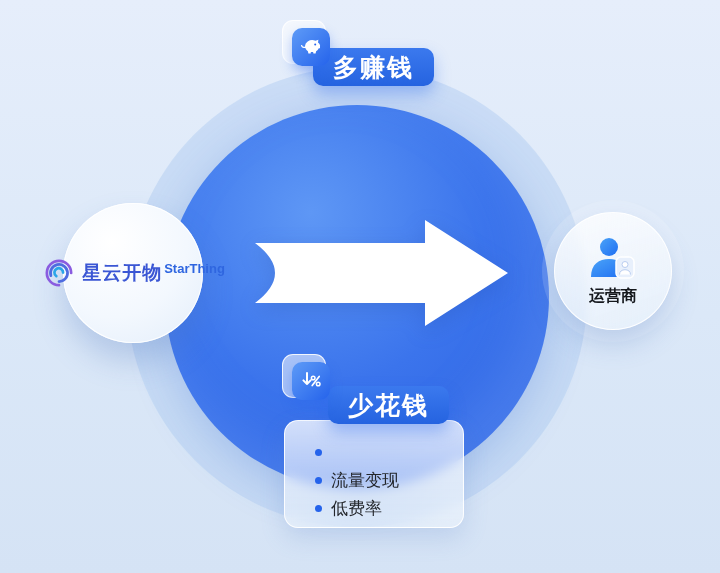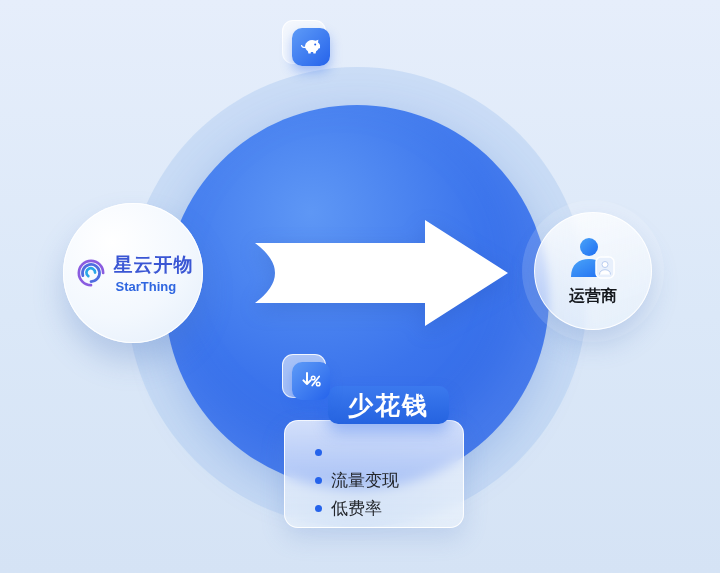--- a/index.html
+++ b/index.html
@@ -15,26 +15,26 @@
 
   
   .arrow{position:absolute;left:245px;top:200px;filter:drop-shadow(0 6px 10px rgba(40,80,170,0.25));}
 
   
   .node-left{position:absolute;left:63px;top:203px;width:140px;height:140px;border-radius:50%;
         background:radial-gradient(circle at 35% 28%, #ffffff 0%, #f3f8fe 55%, #e2edfa 100%);
         box-shadow:0 18px 30px rgba(80,120,190,0.28), inset 0 0 0 1px rgba(255,255,255,0.9);
         display:flex;align-items:center;justify-content:center;}
   .logo-row{display:flex;align-items:center;gap:5px;}
-  .logo-text{display:flex;flex-direction:column;}
+  .logo-text{display:flex;flex-direction:row;}
   .logo-title{font-size:19px;font-weight:700;color:#3a56d4;letter-spacing:1px;white-space:nowrap;}
   .logo-subtitle{font-size:13px;font-weight:700;color:#2f66e0;margin-top:1px;margin-left:2px;}
 
   
-  .node-right{position:absolute;left:534px;top:212px;width:116px;height:116px;border-radius:50%;
+  .node-right{position:absolute;left:554px;top:212px;width:116px;height:116px;border-radius:50%;
         background:linear-gradient(160deg,rgba(255,255,255,0.85),rgba(236,244,253,0.55));
         border:1px solid rgba(255,255,255,0.95);
         box-shadow:0 14px 26px rgba(80,120,190,0.25), 0 0 0 12px rgba(255,255,255,0.15);
         display:flex;flex-direction:column;align-items:center;justify-content:center;
         backdrop-filter:blur(4px);}
   .node-right-label{font-size:16px;font-weight:700;color:#15181d;margin-top:3px;}
 
   
   .panel{position:absolute;border-radius:14px;
         background:linear-gradient(180deg,rgba(255,255,255,0.78),rgba(245,250,255,0.42));
@@ -106,20 +106,23 @@
       </defs>
       <circle cx="22" cy="12" r="9" fill="url(#pg)"></circle>
       <path d="M4 42 C4 29, 12 24, 22 24 C32 24, 40 29, 40 42 Z" fill="url(#pg)"></path>
       <rect x="29" y="22" width="18" height="21" rx="5" fill="#e8f0fc" stroke="#ffffff" stroke-width="1.5"></rect>
       <circle cx="38" cy="29.5" r="3" fill="#ffffff" stroke="#b9cdf0"></circle>
       <path d="M32.5 39.5 c0-3.2 2.5-4.8 5.5-4.8 s5.5 1.6 5.5 4.8" fill="#ffffff" stroke="#b9cdf0"></path>
     </svg>
     <div class="node-right-label">运营商</div>
   </div>
 
+  <div class="badge badge-top">
+    <span>多赚钱</span>
+  </div>
   <div class="tile-back tile-back-top"></div>
   <div class="tile tile-top">
     <svg width="24" height="24" viewBox="0 0 24 24">
       <path fill="#ffffff" d="M21.2 10.6c-.4-1.2-1.2-2.2-2.2-3l.4-2.9-2.9 1.1a8.6 8.6 0 0 0-7.8.6A5.7 5.7 0 0 0 6 11c0 .2 0 .5.1.7H4.9c-1 0-1.7-.8-1.7-1.7H2c0 1.7 1.3 3 2.9 3h1.5c.4 1.3 1.3 2.4 2.5 3.2l.5 2.3h2.2l.3-1.5c.7.1 1.5.1 2.2 0l.3 1.5h2.2l.5-2.3a6.3 6.3 0 0 0 2.7-2.9h1.2v-2.7h-1.8z"></path>
       <circle cx="16.2" cy="9.4" r="1" fill="#2563eb"></circle>
     </svg>
   </div>
 
   <div class="panel panel-bottom">
     <div class="list">

